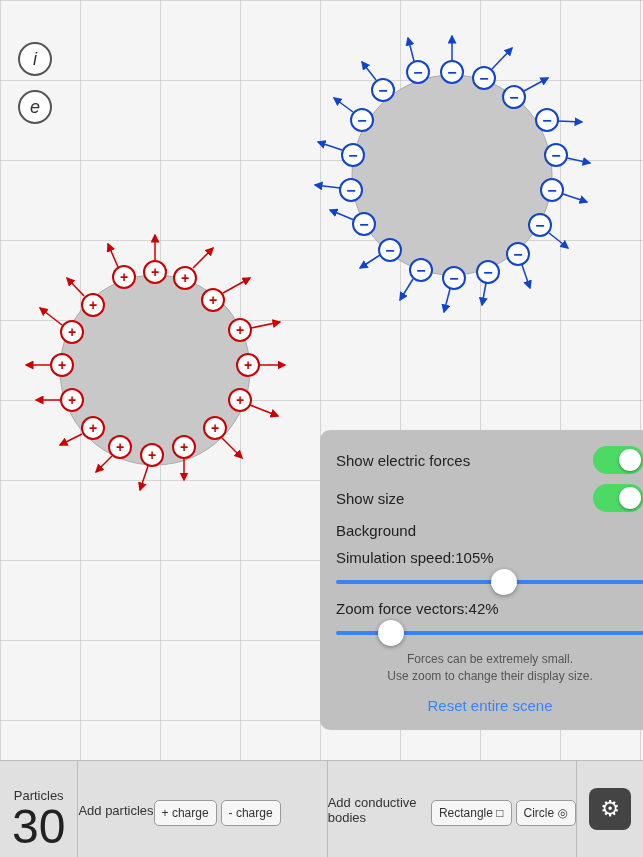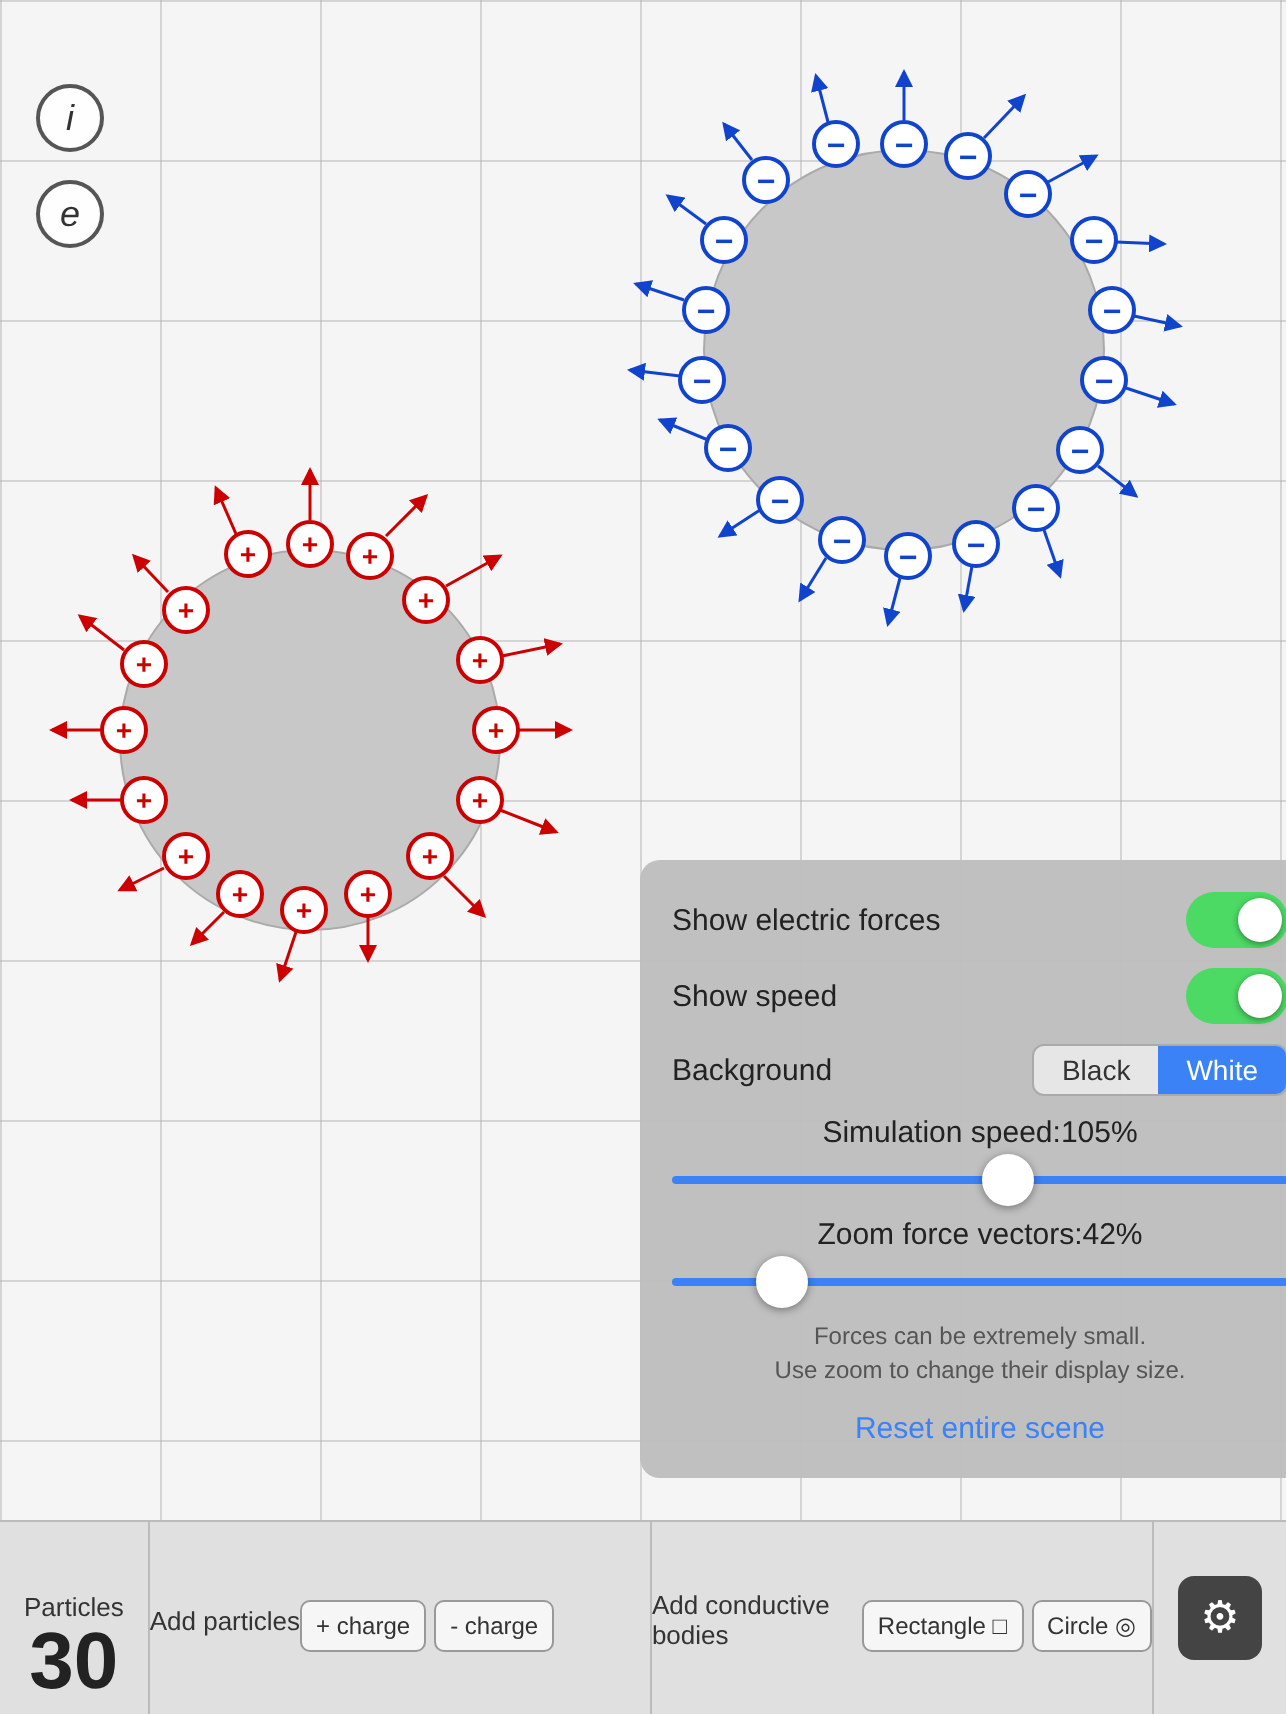--- a/index.html
+++ b/index.html
@@ -127,21 +127,21 @@
       background: rgba(255,255,255,0.6);
       color: #333;
     }
 
     
     .slider-row {
       margin-bottom: 12px;
     }
     .slider-header {
       display: flex;
-      justify-content: center;
+      justify-content: flex-start;
       margin-bottom: 4px;
     }
     .slider-label {
       font-size: 15px;
       color: #222;
     }
     .slider-value {
       font-size: 15px;
       color: #222;
     }
@@ -199,22 +199,22 @@
       justify-content: flex-end;
       padding: 6px 12px;
       min-width: 70px;
       border-right: 1px solid #bbb;
     }
     #particles-label {
       font-size: 13px;
       color: #333;
     }
     #particles-count {
-      font-size: 40px;
-      font-weight: bold;
+      font-size: 48px;
+      font-weight: normal;
       color: #222;
       line-height: 1;
     }
 
     .toolbar-section {
       flex: 1;
       display: flex;
       align-items: center;
       justify-content: flex-start;
       padding-top: 8px;
@@ -431,30 +431,26 @@
 </div>
 
 <div id="settings-panel">
 
   <div class="setting-row">
     <span class="setting-label">Show electric forces</span>
     <div class="toggle"></div>
   </div>
 
   <div class="setting-row">
-    <span class="setting-label">Show speed</span>
+    <span class="setting-label">Show size</span>
     <div class="toggle"></div>
   </div>
 
   <div class="setting-row">
     <span class="setting-label">Background</span>
-    <div class="seg-control">
-      <button class="seg-btn inactive">Black</button>
-      <button class="seg-btn active">White</button>
-    </div>
   </div>
 
   <div class="slider-row">
     <div class="slider-header">
       <span class="slider-label">Simulation speed:</span>
       <span class="slider-value">105%</span>
     </div>
     <input type="range" min="0" max="100" value="55" style="">
   </div>
 

